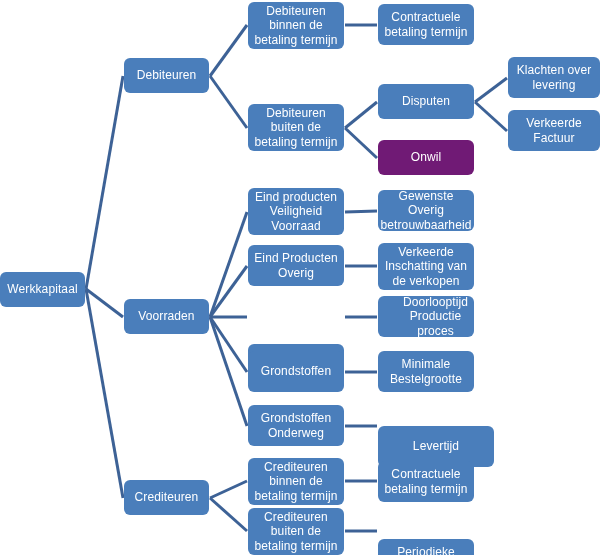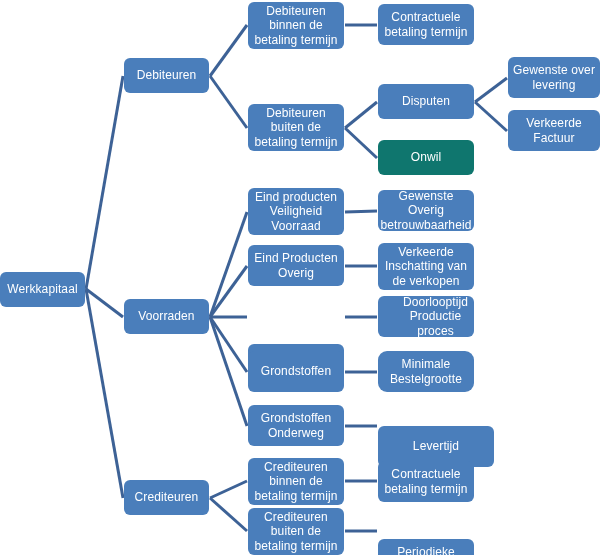--- a/index.html
+++ b/index.html
@@ -79,43 +79,43 @@
     <div class="node" style="left: 124px; top: 480px; width: 85px; height: 35px; background: rgb(74, 126, 187); color: rgb(255, 255, 255);">Crediteuren</div>
     <div class="node" style="left: 248px; top: 2px; width: 96px; height: 47px; background: rgb(74, 126, 187); color: rgb(255, 255, 255);">Debiteuren
 binnen de
 betaling termijn</div>
     <div class="node" style="left: 248px; top: 104px; width: 96px; height: 47px; background: rgb(74, 126, 187); color: rgb(255, 255, 255);">Debiteuren
 buiten de
 betaling termijn</div>
     <div class="node" style="left: 378px; top: 4px; width: 96px; height: 41px; background: rgb(74, 126, 187); color: rgb(255, 255, 255);">Contractuele
 betaling termijn</div>
     <div class="node" style="left: 378px; top: 84px; width: 96px; height: 35px; background: rgb(74, 126, 187); color: rgb(255, 255, 255);">Disputen</div>
-    <div class="node" style="left: 378px; top: 140px; width: 96px; height: 35px; background: #0f766e; color: rgb(255, 255, 255);">Onwil</div>
-    <div class="node" style="left: 508px; top: 57px; width: 92px; height: 41px; background: rgb(74, 126, 187); color: rgb(255, 255, 255);">Gewenste over
+    <div class="node" style="left: 378px; top: 140px; width: 96px; height: 35px; background: #701a75; color: rgb(255, 255, 255);">Onwil</div>
+    <div class="node" style="left: 508px; top: 57px; width: 92px; height: 41px; background: rgb(74, 126, 187); color: rgb(255, 255, 255);">Klachten over
 levering</div>
     <div class="node" style="left: 508px; top: 110px; width: 92px; height: 41px; background: rgb(74, 126, 187); color: rgb(255, 255, 255);">Verkeerde
 Factuur</div>
     <div class="node" style="left: 248px; top: 188px; width: 96px; height: 47px; background: rgb(74, 126, 187); color: rgb(255, 255, 255);">Eind producten
 Veiligheid
 Voorraad</div>
     <div class="node" style="left: 248px; top: 245px; width: 96px; height: 41px; background: rgb(74, 126, 187); color: rgb(255, 255, 255);">Eind Producten
 Overig</div>
     <div class="node" style="left: 248px; top: 296px; width: 96px; height: 41px; background: rgb(74, 126, 187); color: rgb(255, 255, 255); margin-top: 48px;">Producten in
 bewerking</div>
     <div class="node" style="left: 248px; top: 351px; width: 96px; height: 41px; background: rgb(74, 126, 187); color: rgb(255, 255, 255);">Grondstoffen</div>
     <div class="node" style="left: 248px; top: 405px; width: 96px; height: 41px; background: rgb(74, 126, 187); color: rgb(255, 255, 255);">Grondstoffen
 Onderweg</div>
     <div class="node" style="left: 378px; top: 190px; width: 96px; height: 41px; background: rgb(74, 126, 187); color: rgb(255, 255, 255);">Gewenste Overig
 betrouwbaarheid</div>
     <div class="node" style="left: 378px; top: 243px; width: 96px; height: 47px; background: rgb(74, 126, 187); color: rgb(255, 255, 255);">Verkeerde
 Inschatting van
 de verkopen</div>
     <div class="node" style="left: 378px; top: 296px; width: 96px; height: 41px; background: rgb(74, 126, 187); color: rgb(255, 255, 255); padding-left: 23px;">Doorlooptijd
 Productie proces</div>
-    <div class="node" style="left: 378px; top: 351px; width: 96px; height: 41px; background: rgb(74, 126, 187); color: rgb(255, 255, 255); border-radius: 9px;">Minimale
+    <div class="node" style="left: 378px; top: 351px; width: 96px; height: 41px; background: rgb(74, 126, 187); color: rgb(255, 255, 255);">Minimale
 Bestelgrootte</div>
     <div class="node" style="left: 378px; top: 426px; width: 116px; height: 41px; background: rgb(74, 126, 187); color: rgb(255, 255, 255);">Levertijd</div>
     <div class="node" style="left: 248px; top: 458px; width: 96px; height: 47px; background: rgb(74, 126, 187); color: rgb(255, 255, 255);">Crediteuren
 binnen de
 betaling termijn</div>
     <div class="node" style="left: 248px; top: 508px; width: 96px; height: 47px; background: rgb(74, 126, 187); color: rgb(255, 255, 255);">Crediteuren
 buiten de
 betaling termijn</div>
     <div class="node" style="left: 378px; top: 461px; width: 96px; height: 41px; background: rgb(74, 126, 187); color: rgb(255, 255, 255);">Contractuele
 betaling termijn</div>

